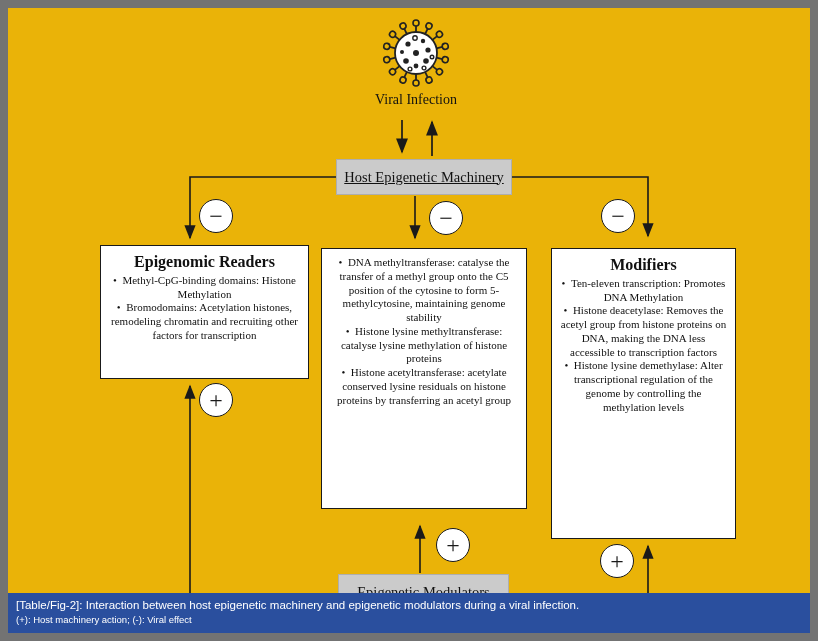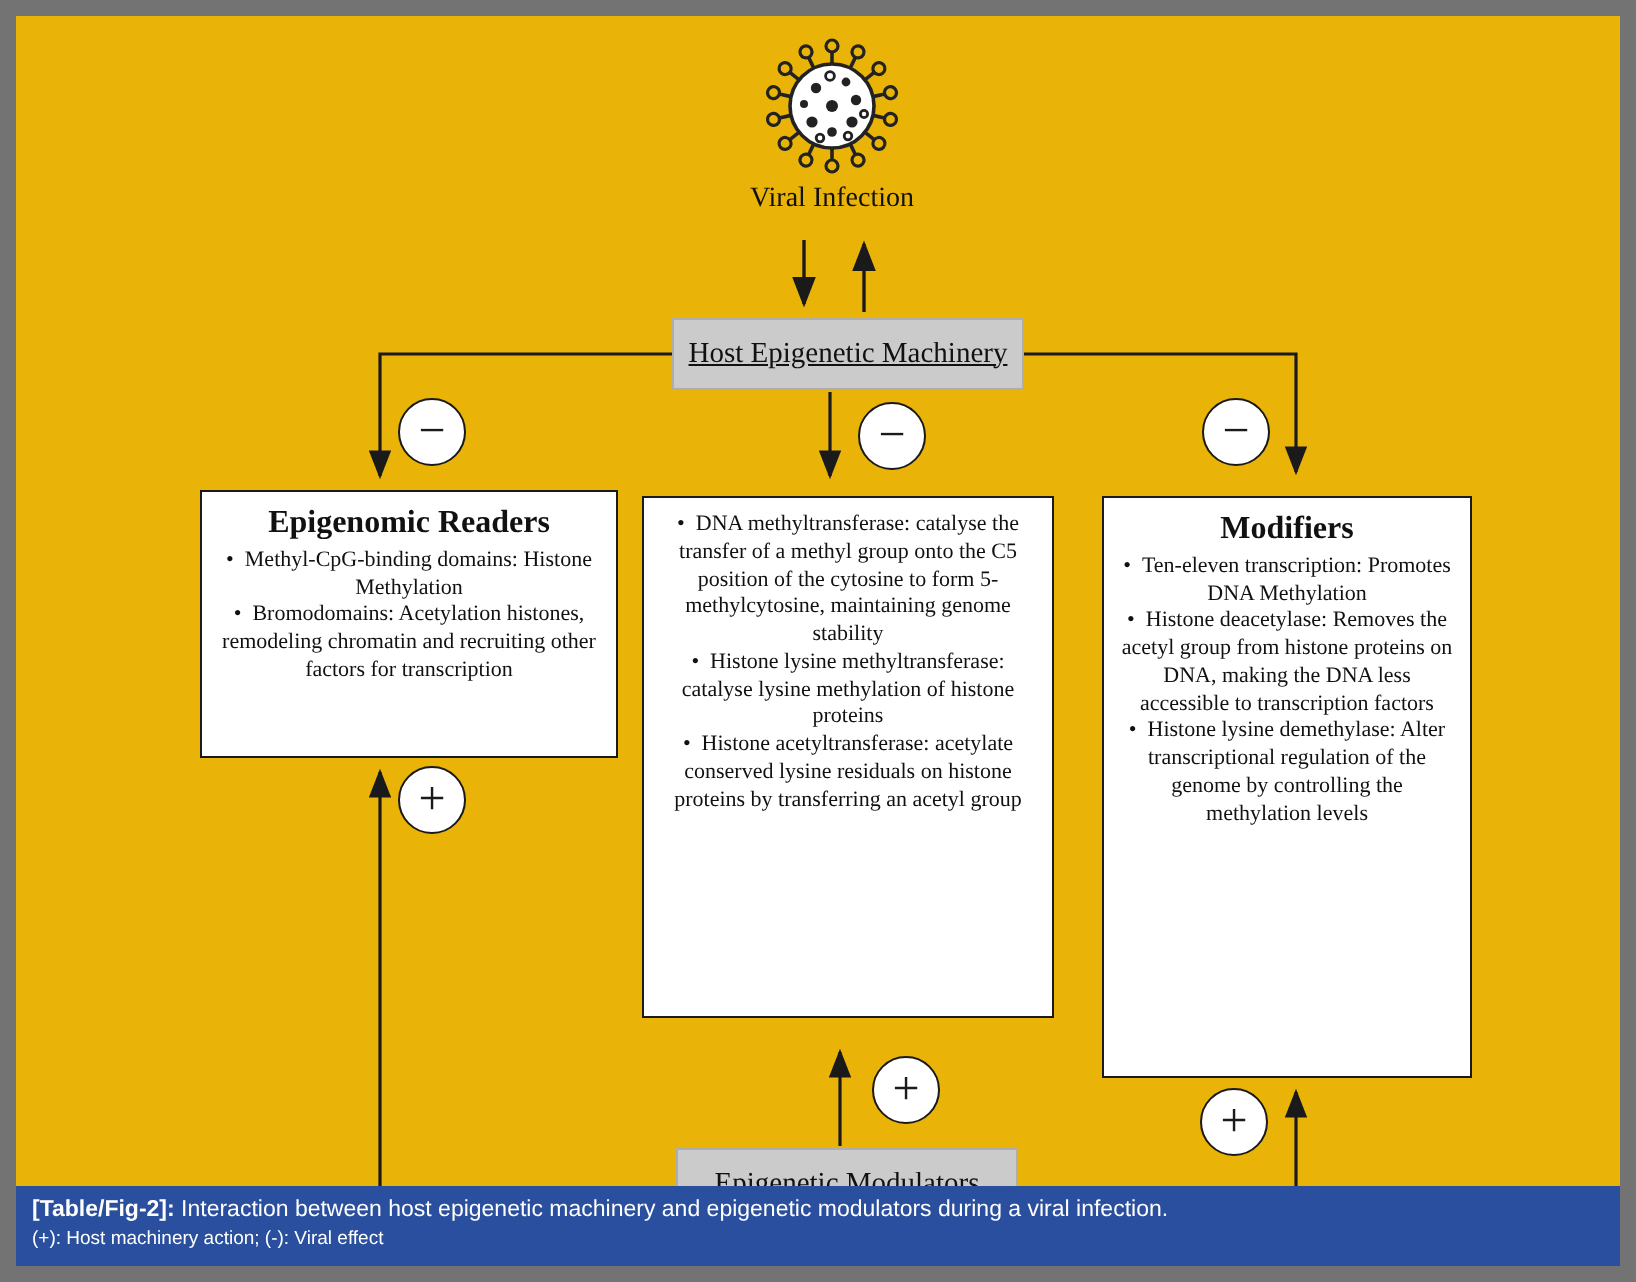--- a/index.html
+++ b/index.html
@@ -52,21 +52,21 @@
   .plus-readers{left:191px;top:375px;}
   .plus-regulators{left:428px;top:520px;}
   .plus-modifiers{left:592px;top:536px;}
   .caption-bar{
     left:0;bottom:0;width:100%;height:40px;
     background:#2a4f9e;color:#fff;
     font-family:"Liberation Sans", sans-serif;
     padding:4px 8px 0 8px;
   }
   .caption-line1{font-size:11.5px;line-height:1.4;}
-  .caption-tag{font-weight:bold;}
+  .caption-tag{font-weight:normal;}
   .caption-line2{font-size:9.5px;line-height:1.5;}
 </style>
 </head>
 <body>
 
 <div class="frame">
 
   <svg class="diagram-svg" viewBox="0 0 818 600">
     <defs>
       <marker id="arrow" markerWidth="10" markerHeight="8" refX="8" refY="3.5" orient="auto">

